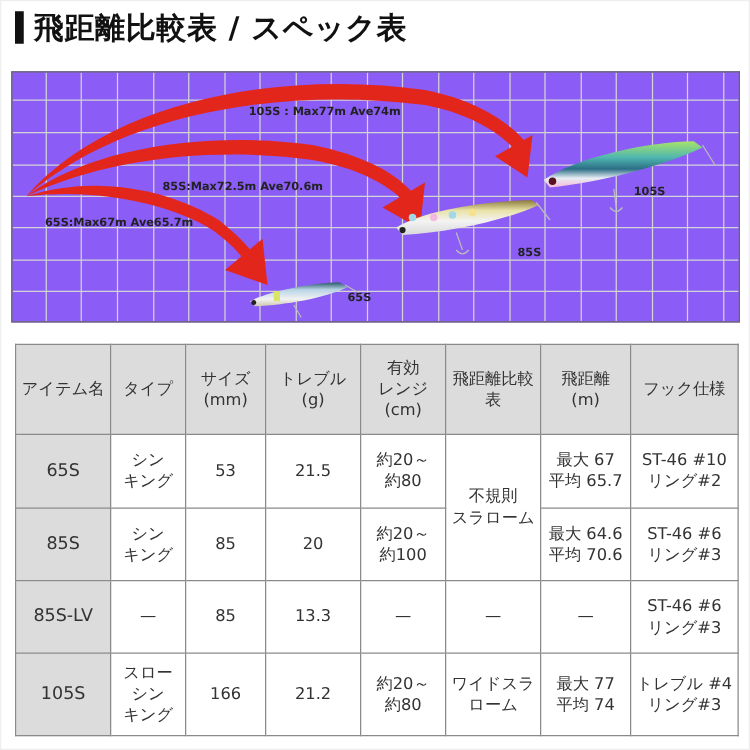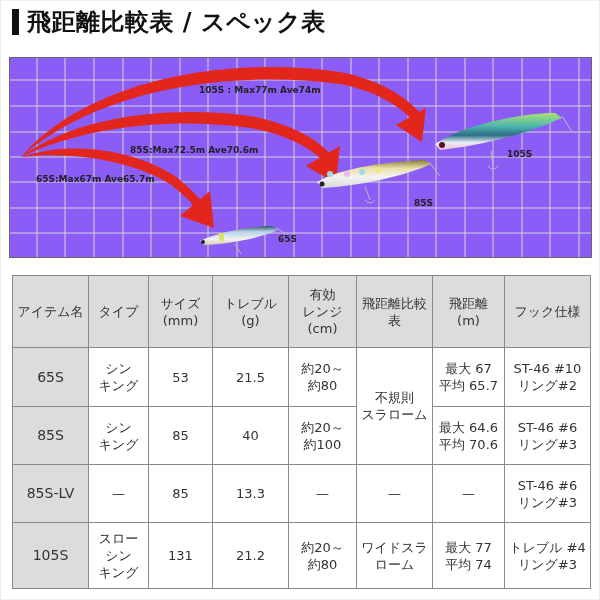--- a/index.html
+++ b/index.html
@@ -192,21 +192,21 @@
           <span class="ml">リング#2</span>
         </td>
   </tr>
   <tr style="height:58px">
     <td class="name">85S</td>
     <td>
           <span class="ml">シン</span>
           <span class="ml">キング</span>
         </td>
     <td>85</td>
-    <td>40</td>
+    <td>20</td>
     <td>
           <span class="ml">約20～</span>
           <span class="ml">約100</span>
         </td>
     <td>
           <span class="ml">最大 64.6</span>
           <span class="ml">平均 70.6</span>
         </td>
     <td>
           <span class="ml">ST-46 #6</span>
@@ -226,21 +226,21 @@
           <span class="ml">リング#3</span>
         </td>
   </tr>
   <tr style="height:66px">
     <td class="name">105S</td>
     <td>
           <span class="ml">スロー</span>
           <span class="ml">シン</span>
           <span class="ml">キング</span>
         </td>
-    <td>131</td>
+    <td>166</td>
     <td>21.2</td>
     <td>
           <span class="ml">約20～</span>
           <span class="ml">約80</span>
         </td>
     <td>
           <span class="ml">ワイドスラ</span>
           <span class="ml">ローム</span>
         </td>
     <td>

